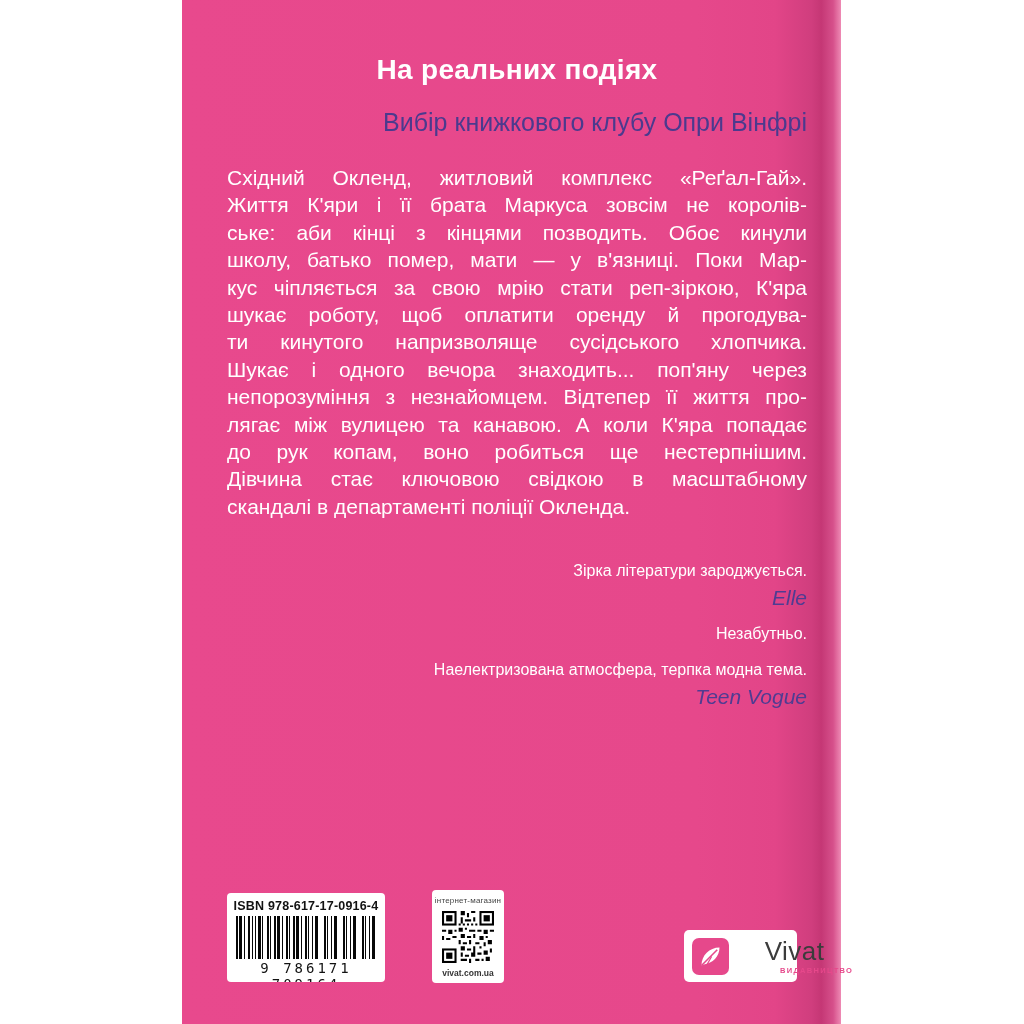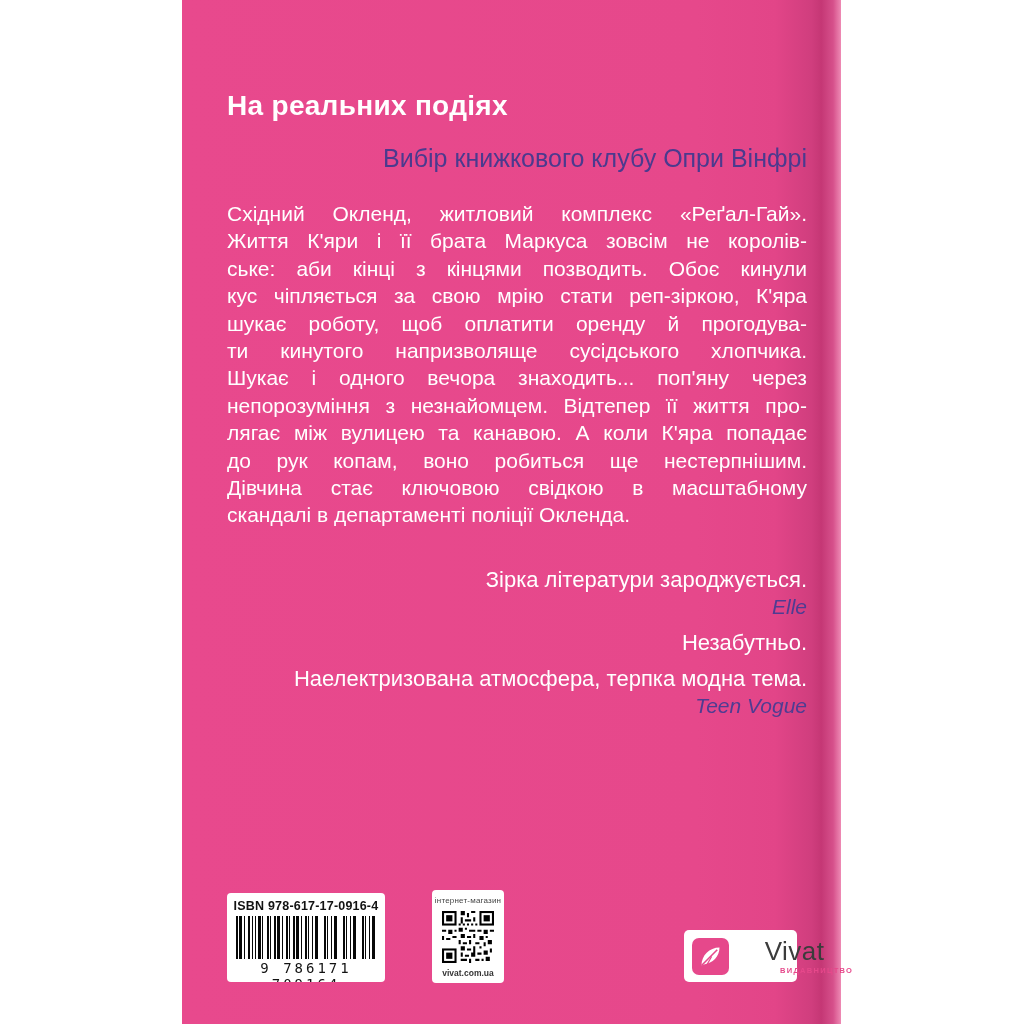--- a/index.html
+++ b/index.html
@@ -11,33 +11,33 @@
   .book{
     position:absolute;left:182px;top:0;width:659px;height:1024px;
     background:linear-gradient(90deg,
       #e8498d 0%, #e6488b 78%, #e24588 90%,
       #d03e7e 95.5%, #c53775 97%, #d6508b 98.8%, #ee8ab4 100%);
   }
   .content{
     position:absolute;left:45px;top:0;width:580px;
   }
   .title{
-    margin-top:90px;text-align:left;
+    margin-top:54px;text-align:center;
     color:#ffffff;font-size:28px;font-weight:700;letter-spacing:.3px;
   }
   .subtitle{
     margin-top:22px;text-align:right;
     color:#4b3a8e;font-size:25px;font-weight:400;
   }
   .body-text{margin-top:27px;color:#ffffff;font-size:21px;line-height:27.4px;}
   .body-line{text-align:justify;text-align-last:justify;}
   .body-line.last{text-align-last:left;}
   .quotes{margin-top:37px;text-align:right;}
   .quote{margin-bottom:9px;}
-  .quote-text{color:#ffffff;font-size:22px;line-height:27px;}
+  .quote-text{color:#ffffff;font-size:16px;line-height:27px;}
   .quote-source{color:#4f3c92;font-size:21px;line-height:27px;font-style:italic;}
 
   .barcode-box{
     position:absolute;left:45px;top:893px;width:158px;height:89px;
     background:#ffffff;border-radius:4px;overflow:hidden;
   }
   .isbn{margin-top:6px;text-align:center;color:#121212;font-size:12.5px;font-weight:600;letter-spacing:.2px;}
   .bars{
     height:43px;margin:3px 9px 0 9px;
     background:repeating-linear-gradient(90deg,
@@ -79,20 +79,21 @@
 <div class="book">
   <div class="content">
 
     <div class="title">На реальних подіях</div>
     <div class="subtitle">Вибір книжкового клубу Опри Вінфрі</div>
 
     <div class="body-text">
       <div class="body-line">Східний Окленд, житловий комплекс «Реґал-Гай».</div>
       <div class="body-line">Життя К'яри і її брата Маркуса зовсім не королів-</div>
       <div class="body-line">ське: аби кінці з кінцями позводить. Обоє кинули</div>
+      <div class="body-line">школу, батько помер, мати — у в'язниці. Поки Мар-</div>
       <div class="body-line">кус чіпляється за свою мрію стати реп-зіркою, К'яра</div>
       <div class="body-line">шукає роботу, щоб оплатити оренду й прогодува-</div>
       <div class="body-line">ти кинутого напризволяще сусідського хлопчика.</div>
       <div class="body-line">Шукає і одного вечора знаходить... поп'яну через</div>
       <div class="body-line">непорозуміння з незнайомцем. Відтепер її життя про-</div>
       <div class="body-line">лягає між вулицею та канавою. А коли К'яра попадає</div>
       <div class="body-line">до рук копам, воно робиться ще нестерпнішим.</div>
       <div class="body-line">Дівчина стає ключовою свідкою в масштабному</div>
       <div class="body-line last">скандалі в департаменті поліції Окленда.</div>
     </div>

